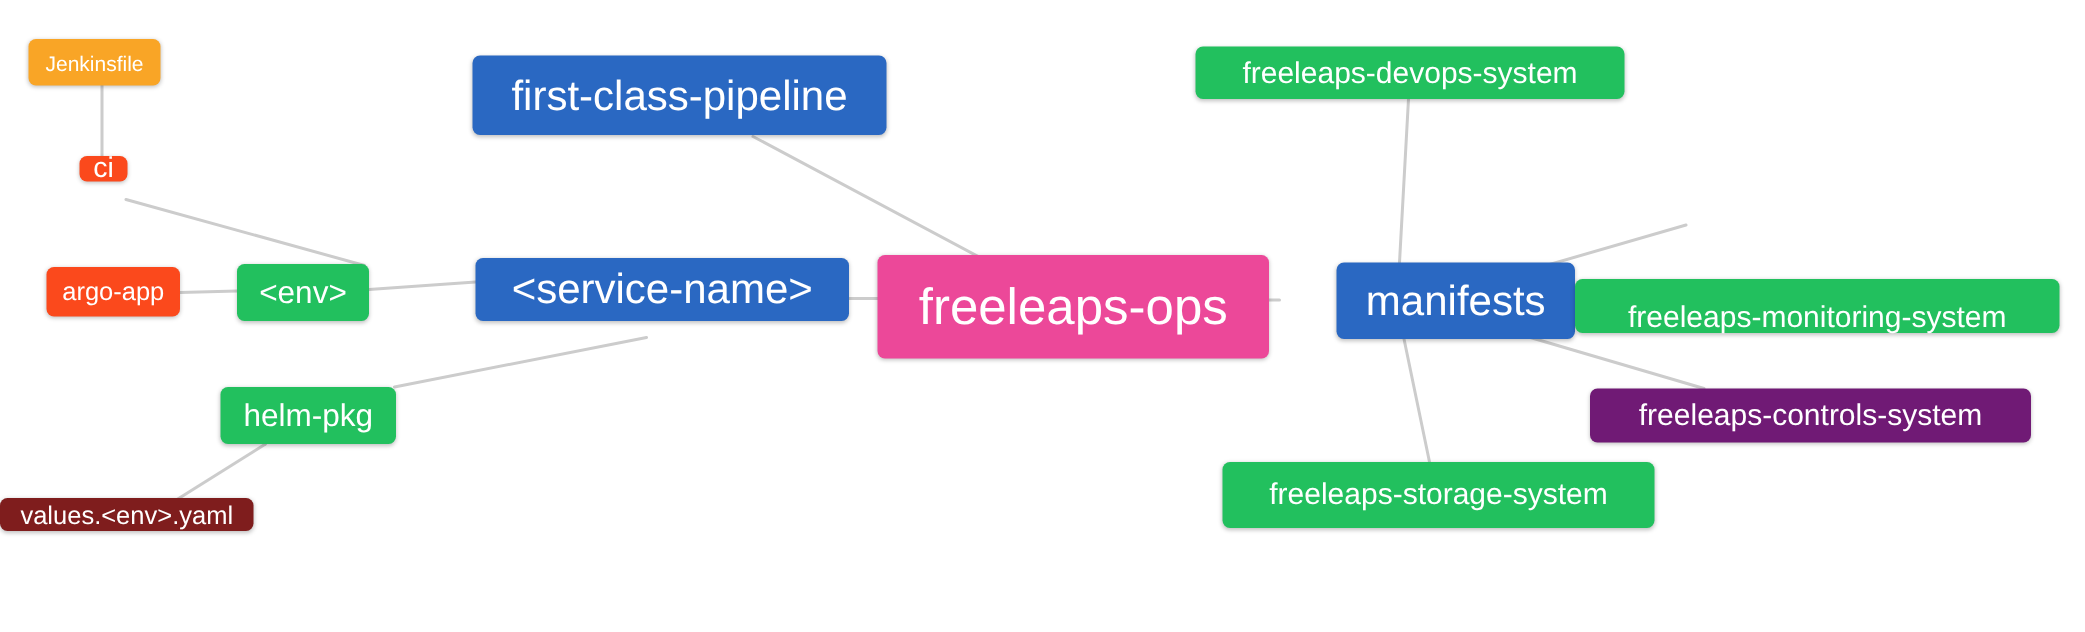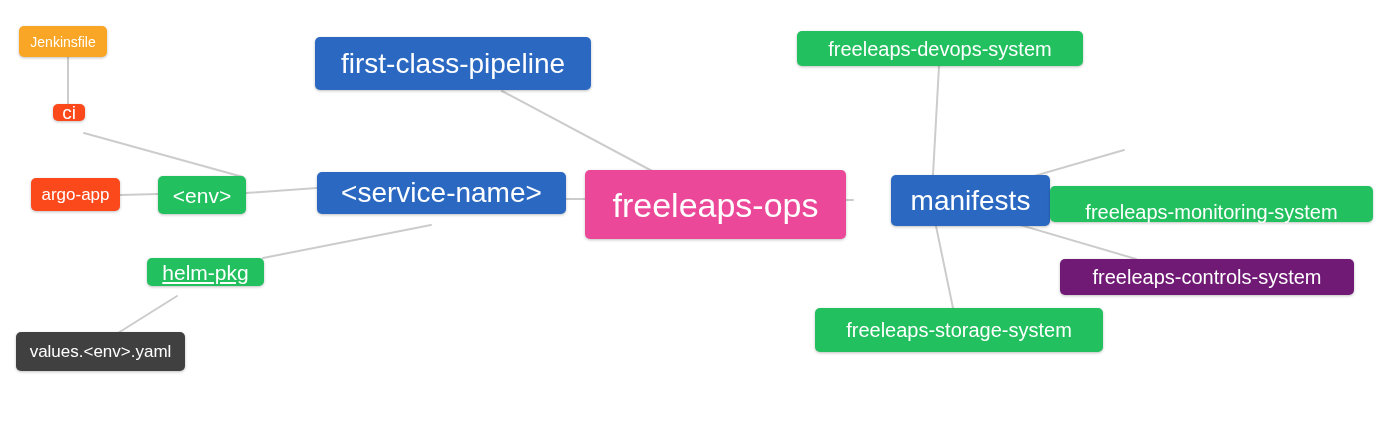--- a/index.html
+++ b/index.html
@@ -72,25 +72,25 @@
   </div>
 
   <div class="node" style="left: 31px; top: 178px; width: 89px; height: 33px; font-size: 17px; background-color: rgb(251, 73, 28);">
     <span>argo-app</span>
   </div>
 
   <div class="node" style="left: 158px; top: 176px; width: 88px; height: 38px; font-size: 21px; background-color: rgb(34, 192, 94);">
     <span>&lt;env&gt;</span>
   </div>
 
-  <div class="node" style="left: 147px; top: 258px; width: 117px; height: 28px; font-size: 21px; background-color: rgb(34, 192, 94); text-decoration: underline;">
+  <div class="node" style="left: 147px; top: 258px; width: 117px; height: 38px; font-size: 21px; background-color: rgb(34, 192, 94);">
     <span>helm-pkg</span>
   </div>
 
-  <div class="node" style="left: 16px; top: 332px; width: 169px; height: 39px; font-size: 17px; background-color: #404040;">
+  <div class="node" style="left: 0; top: 332px; width: 169px; height: 22px; font-size: 17px; background-color: #7f1d1d;">
     <span>values.&lt;env&gt;.yaml</span>
   </div>
 
   <div class="node" style="left: 317px; top: 172px; width: 249px; height: 42px; font-size: 28px; background-color: rgb(42, 104, 194);">
     <span>&lt;service-name&gt;</span>
   </div>
 
   <div class="node" style="left: 315px; top: 37px; width: 276px; height: 53px; font-size: 28px; background-color: rgb(42, 104, 194);">
     <span>first-class-pipeline</span>
   </div>

